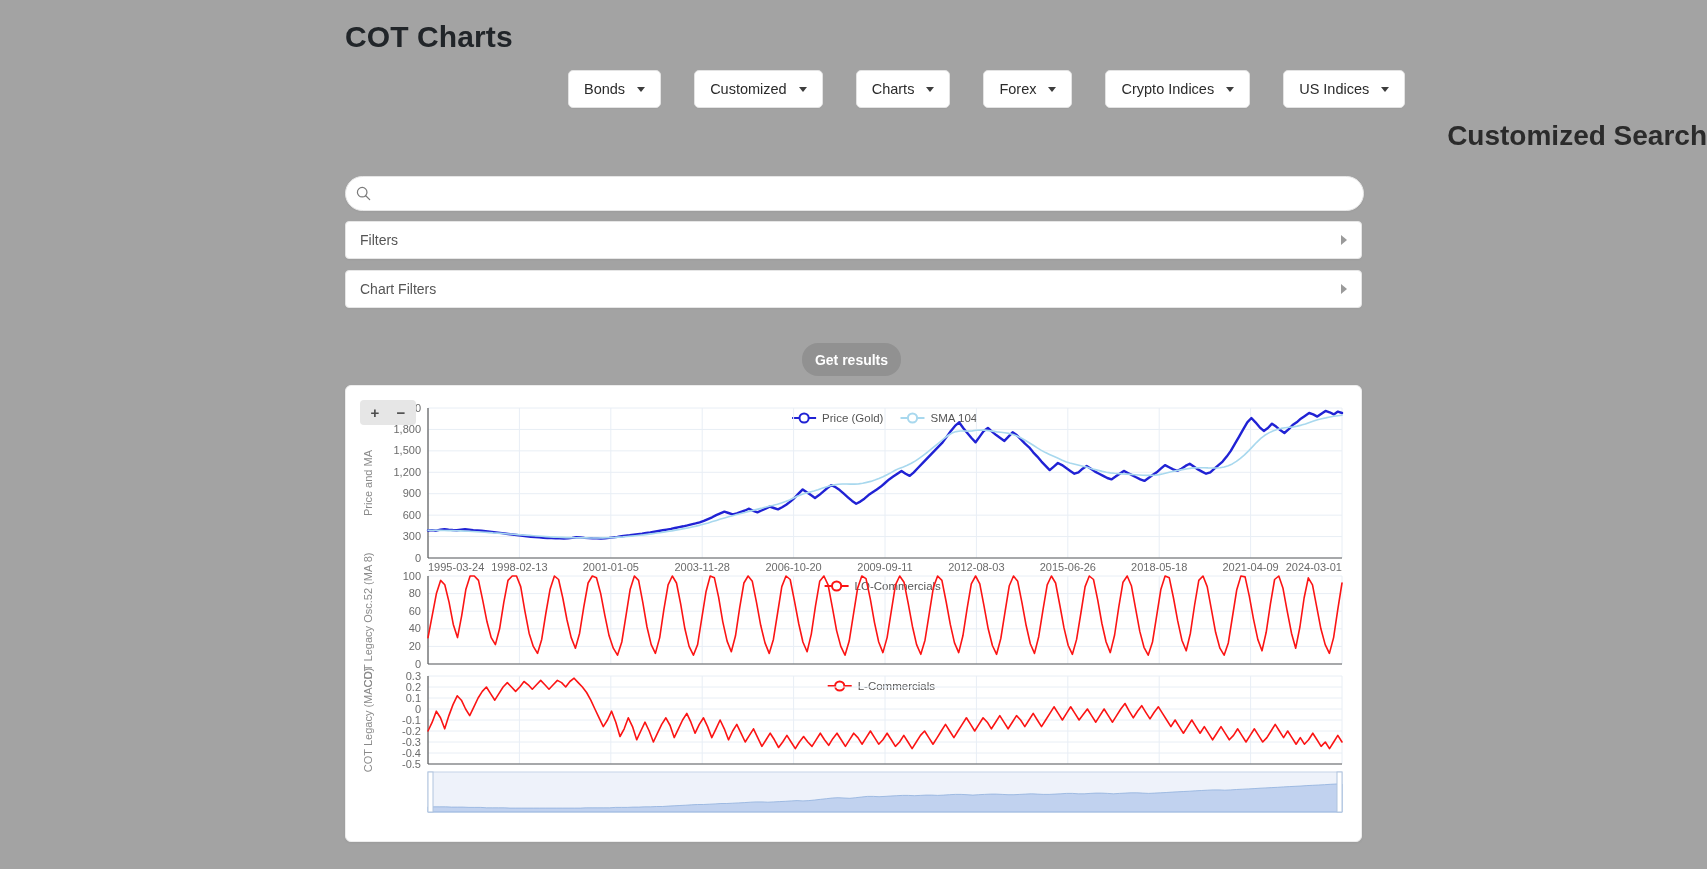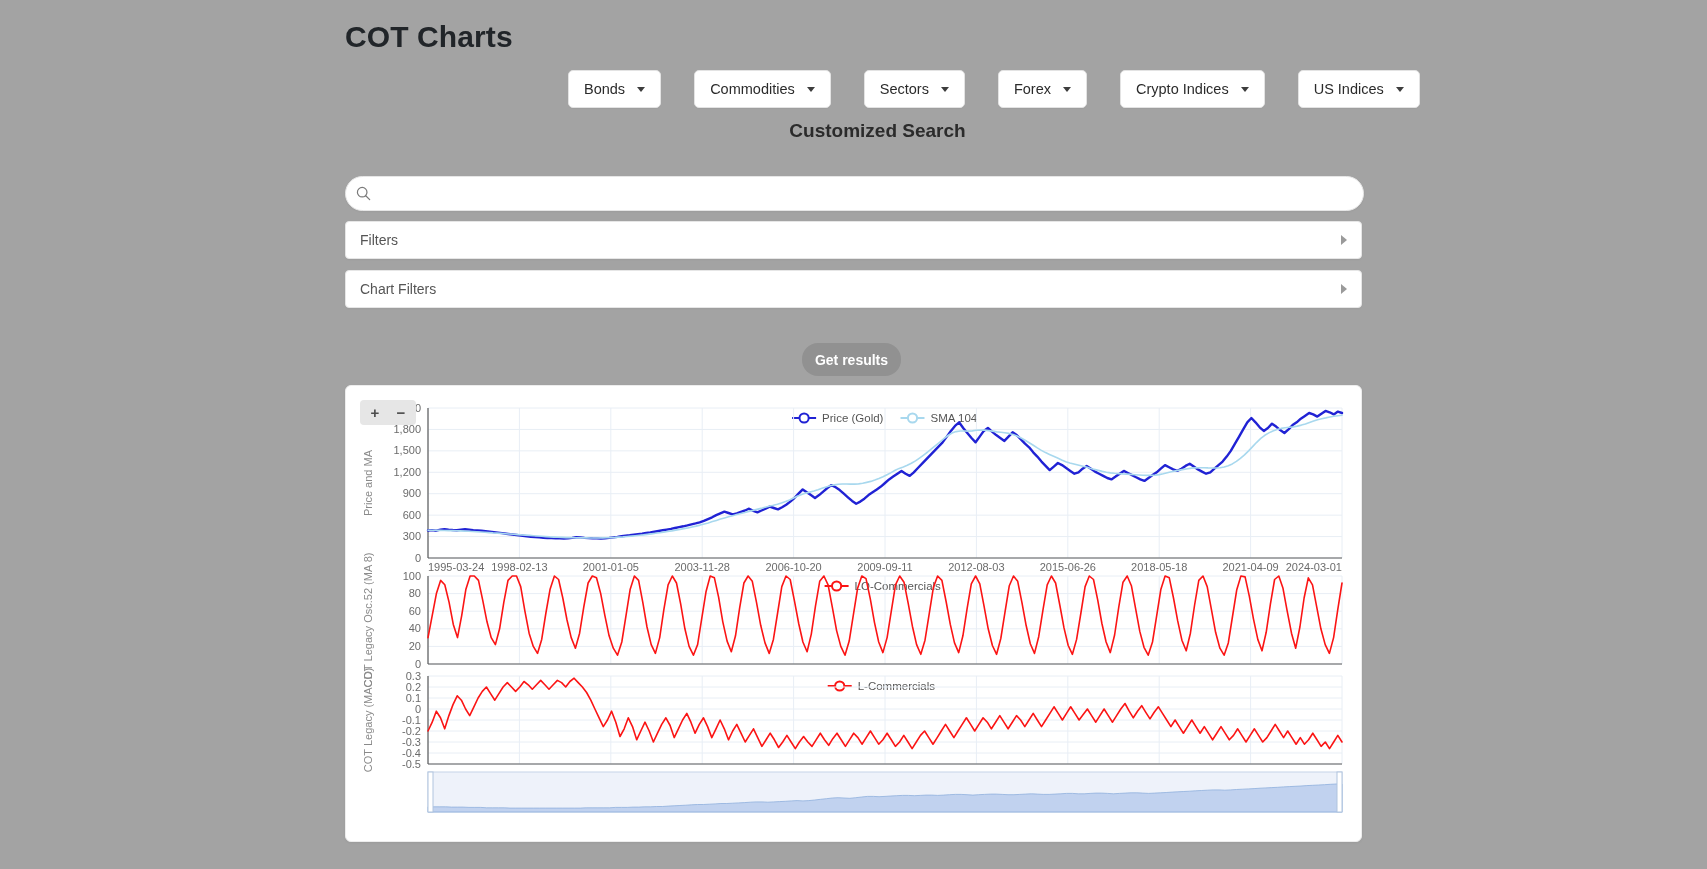--- a/index.html
+++ b/index.html
@@ -52,22 +52,22 @@
     width: 0; height: 0;
     border-left: 4.5px solid transparent;
     border-right: 4.5px solid transparent;
     border-top: 5px solid #3d3d3d;
     display: inline-block;
   }
   .section-title {
     position: absolute;
     left: 0; right: 0;
     top: 120px;
-    text-align: center;
-    font-size: 19px;
+    text-align: right;
+    font-size: 28px;
     font-weight: 700;
     color: #2b2b2b;
     margin-left: 48px;
   }
   .search-wrap {
     position: absolute;
     left: 345px;
     top: 176px;
     width: 1017px;
     height: 33px;
@@ -185,25 +185,25 @@
 <div id="page">
 
   <div class="app-title">COT Charts</div>
 
   <nav class="navbar">
     <div class="nav-btn">
       <span>Bonds</span>
       <span class="caret"></span>
     </div>
     <div class="nav-btn">
-      <span>Commodities</span>
-      <span class="caret"></span>
-    </div>
-    <div class="nav-btn">
-      <span>Sectors</span>
+      <span>Customized</span>
+      <span class="caret"></span>
+    </div>
+    <div class="nav-btn">
+      <span>Charts</span>
       <span class="caret"></span>
     </div>
     <div class="nav-btn">
       <span>Forex</span>
       <span class="caret"></span>
     </div>
     <div class="nav-btn">
       <span>Crypto Indices</span>
       <span class="caret"></span>
     </div>

